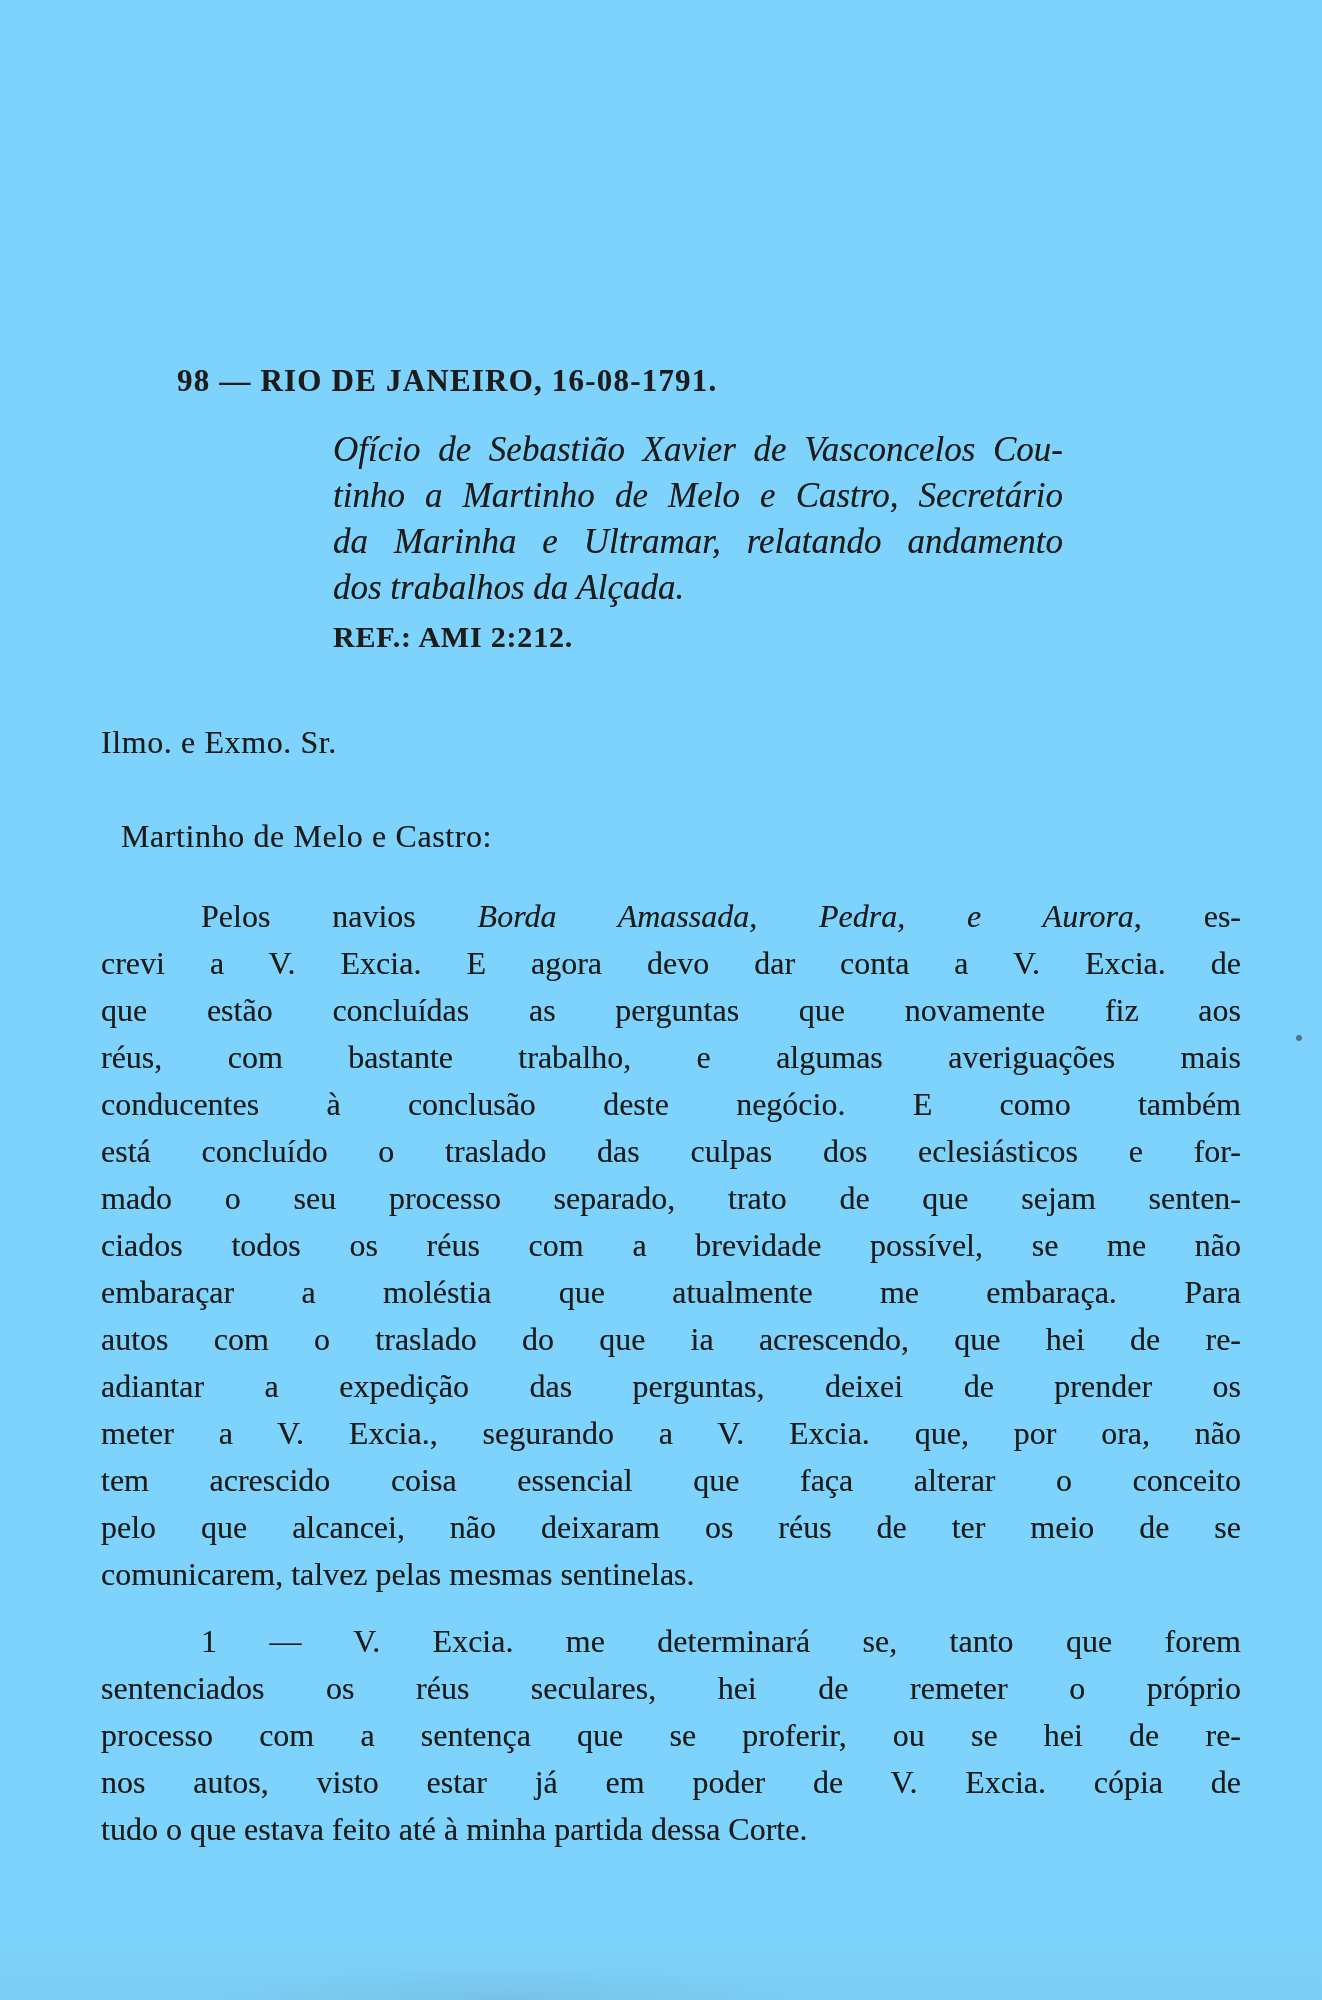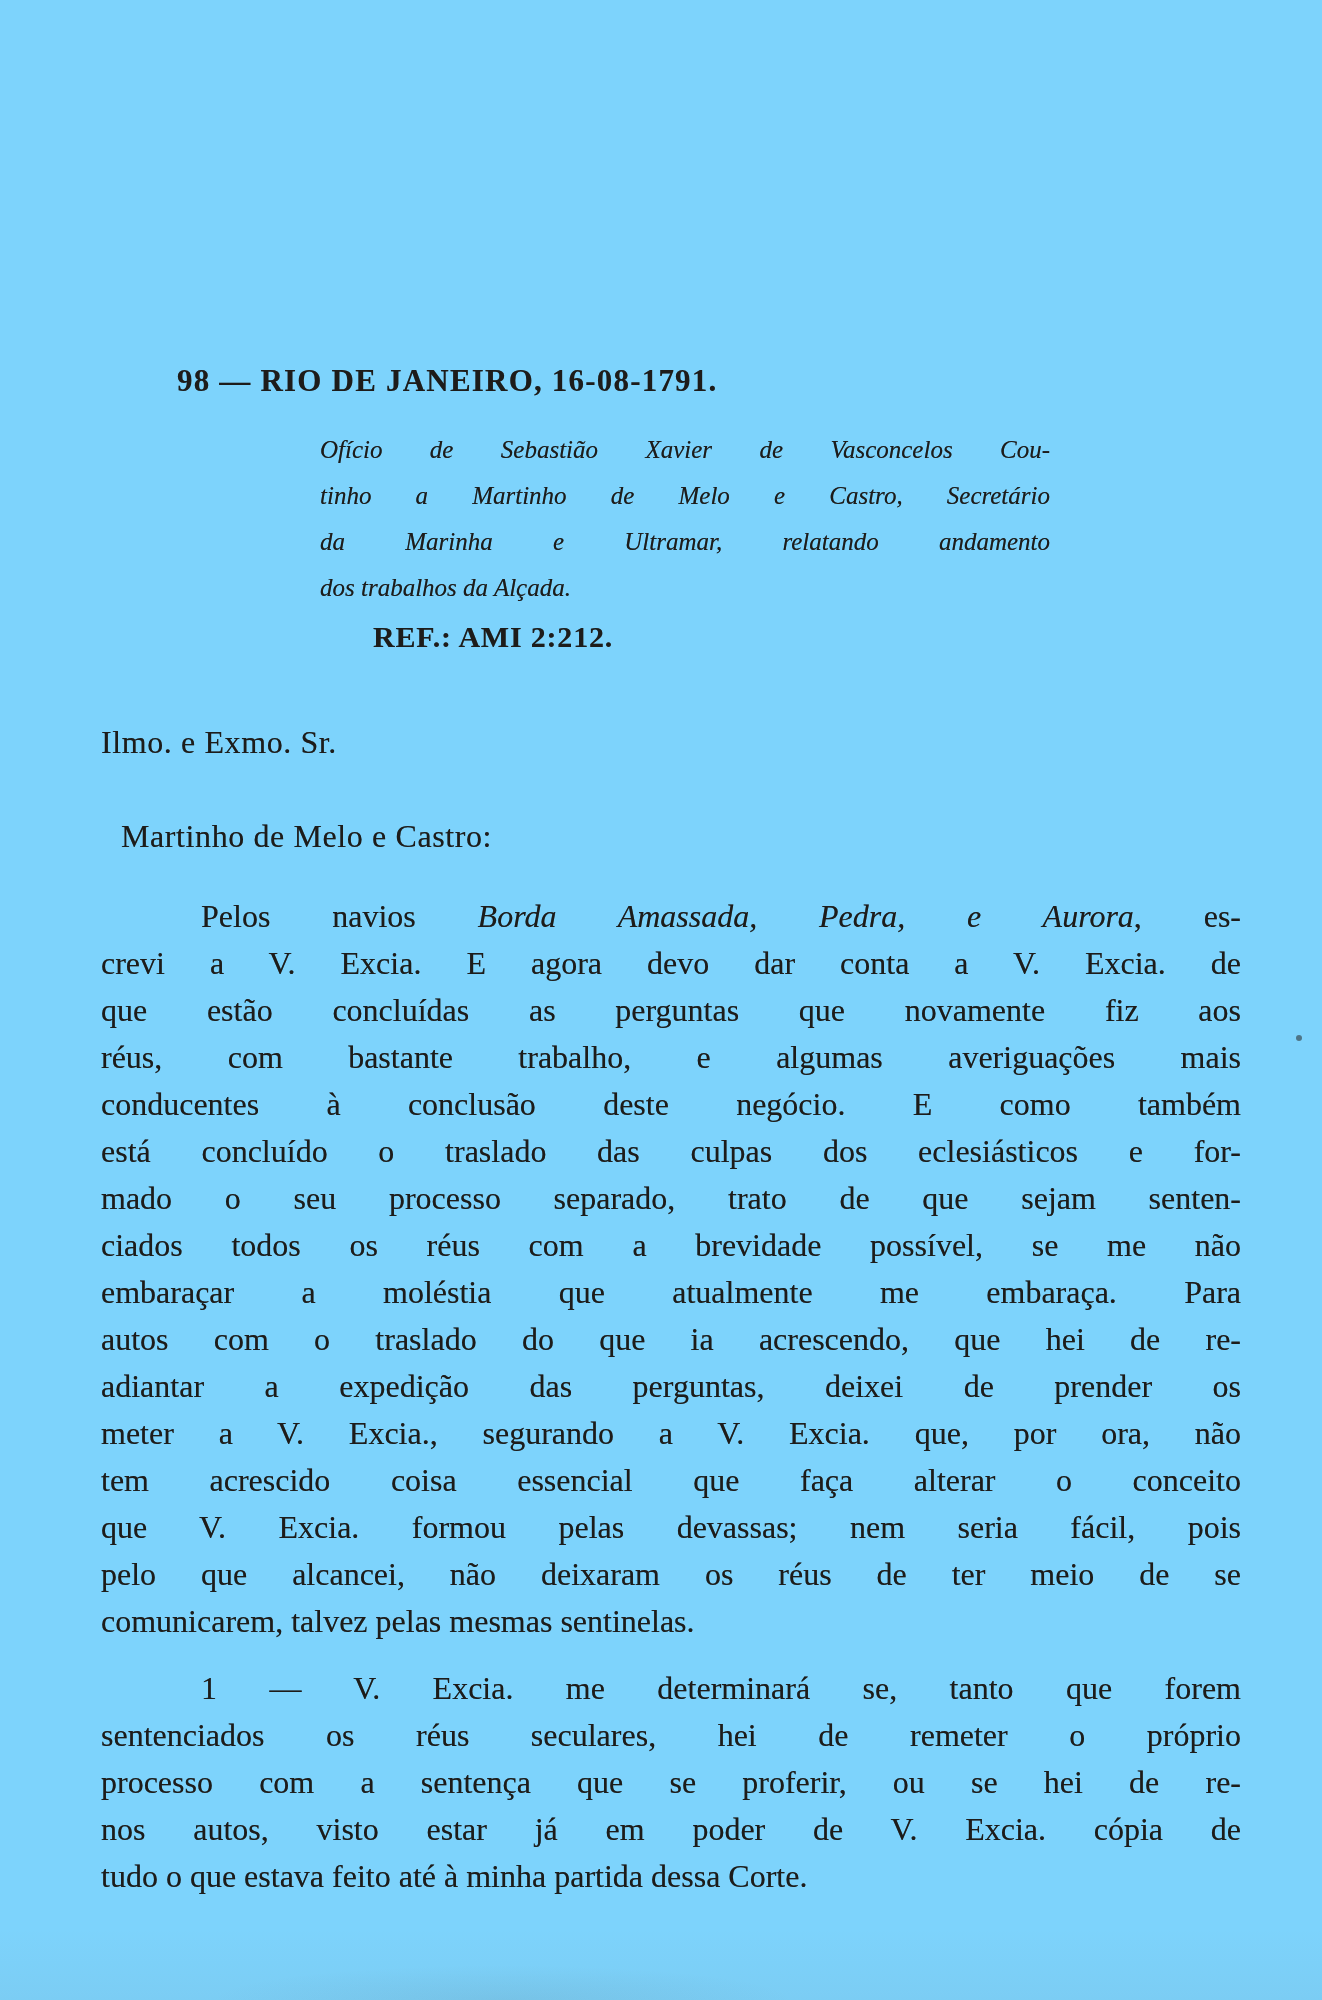--- a/index.html
+++ b/index.html
@@ -43,36 +43,35 @@
     position: absolute;
     left: 177px;
     top: 363px;
     font-size: 31px;
     font-weight: bold;
     letter-spacing: 1.2px;
     white-space: nowrap;
   }
   .summary {
     position: absolute;
-    left: 320px;
+    left: 333px;
     top: 427px;
     width: 730px;
-    font-size: 25px;
+    font-size: 35px;
     font-style: italic;
     line-height: 46px;
   }
   .ref {
     position: absolute;
     left: 333px;
     top: 620px;
     font-size: 30px;
     font-weight: bold;
     letter-spacing: 0.8px;
     white-space: nowrap;
-    margin-left: 40px;
   }
   .salutation {
     position: absolute;
     left: 101px;
     top: 724px;
     font-size: 32px;
     letter-spacing: 0.6px;
     white-space: nowrap;
     text-align: center;
   }
@@ -132,21 +131,20 @@
         <div class="line"><span>réus, com bastante trabalho, e algumas averiguações mais</span></div>
         <div class="line"><span>conducentes à conclusão deste negócio. E como também</span></div>
         <div class="line"><span>está concluído o traslado das culpas dos eclesiásticos e for-</span></div>
         <div class="line"><span>mado o seu processo separado, trato de que sejam senten-</span></div>
         <div class="line"><span>ciados todos os réus com a brevidade possível, se me não</span></div>
         <div class="line"><span>embaraçar a moléstia que atualmente me embaraça. Para</span></div>
         <div class="line"><span>autos com o traslado do que ia acrescendo, que hei de re-</span></div>
         <div class="line"><span>adiantar a expedição das perguntas, deixei de prender os</span></div>
         <div class="line"><span>meter a V. Excia., segurando a V. Excia. que, por ora, não</span></div>
         <div class="line"><span>tem acrescido coisa essencial que faça alterar o conceito</span></div>
-        <div class="line"><span>que V. Excia. formou pelas devassas; nem seria fácil, pois</span></div>
         <div class="line"><span>pelo que alcancei, não deixaram os réus de ter meio de se</span></div>
         <div class="line last"><span>comunicarem, talvez pelas mesmas sentinelas.</span></div>
       </div>
       <div class="para">
         <div class="line ind"><span>1 — V. Excia. me determinará se, tanto que forem</span></div>
         <div class="line"><span>sentenciados os réus seculares, hei de remeter o próprio</span></div>
         <div class="line"><span>processo com a sentença que se proferir, ou se hei de re-</span></div>
         <div class="line"><span>nos autos, visto estar já em poder de V. Excia. cópia de</span></div>
         <div class="line last"><span>tudo o que estava feito até à minha partida dessa Corte.</span></div>
       </div>

